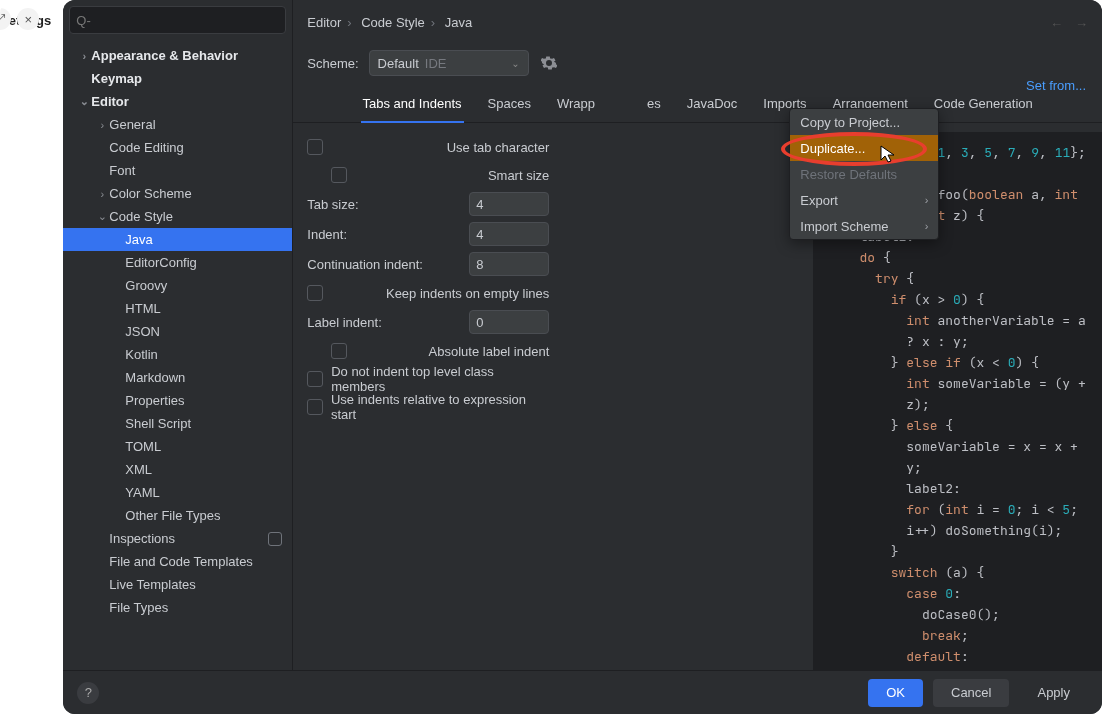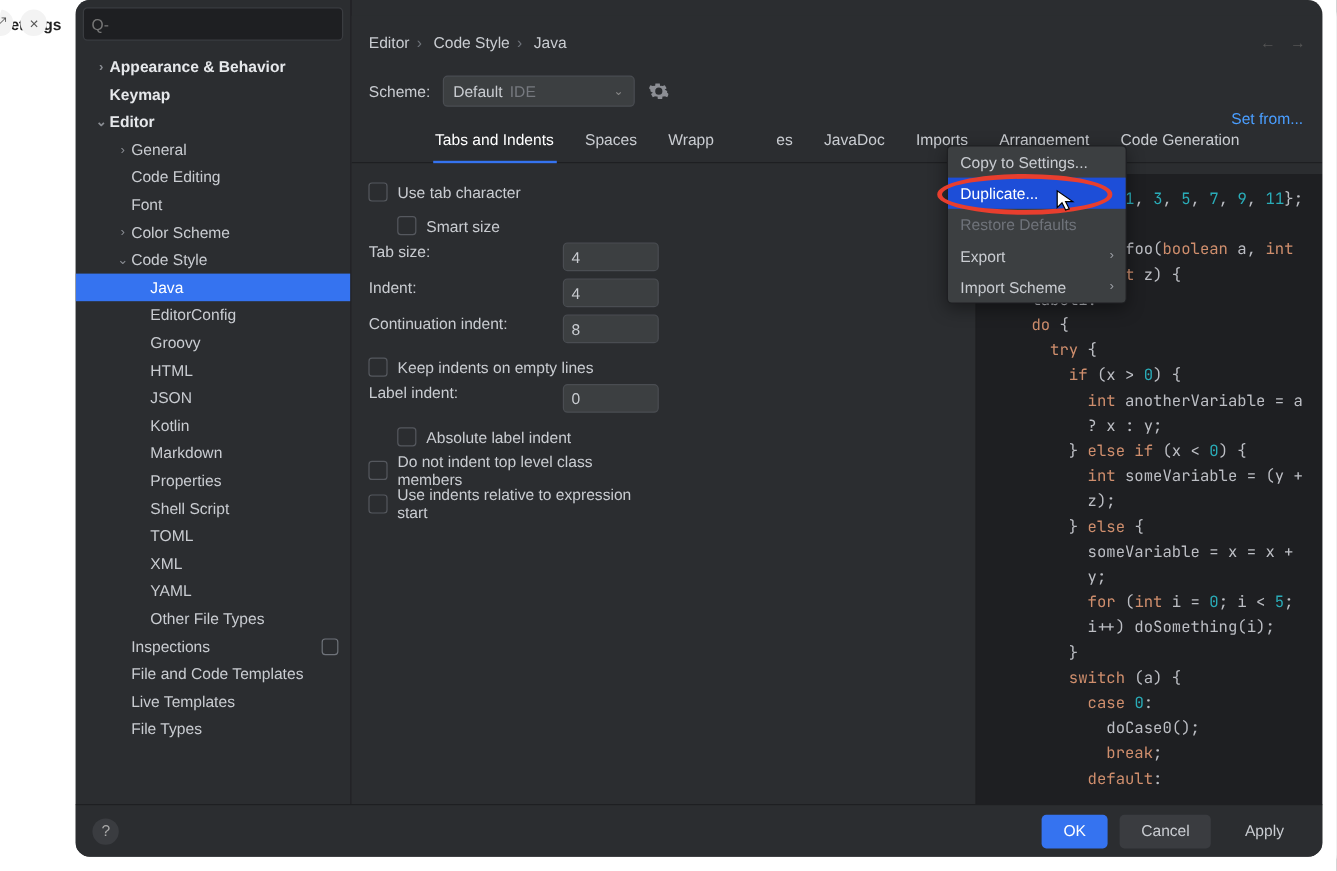--- a/index.html
+++ b/index.html
@@ -13,48 +13,48 @@
 .main { flex:1; display:flex; overflow:hidden;}
 .sidebar { width:230px; background:#2b2d30; border-right:1px solid #1e1f22; display:flex; flex-direction:column;}
 .search { margin:6px; height:28px; background:#1e1f22; border:1px solid #3a3c40; border-radius:4px; display:flex; align-items:center; padding:0 6px; color:#777;}
 .tree { flex:1; overflow:auto; padding-top:4px;}
 .tree-item { display:flex; align-items:center; height:23px; padding-left:8px; color:#c9ccd1; cursor:pointer; white-space:nowrap; position:relative;}
 .tree-item .chev { width:14px; text-align:center; color:#8a8d93; font-size:11px; display:inline-block;}
 .tree-item.bold { font-weight:600; color:#e6e8eb;}
 .tree-item.selected { background:#3573f0; color:#fff;}
 .tree-item .badge { position:absolute; right:10px; width:14px; height:14px; border:1px solid #6f737a; border-radius:3px; font-size:9px; display:flex; align-items:center; justify-content:center; color:#888;}
 .lvl1{padding-left:14px;} .lvl2{padding-left:32px;} .lvl3{padding-left:48px;}
-.content { flex:1; display:flex; flex-direction:column; background:#2b2d30; position:relative; overflow:hidden;margin-top:13px;}
+.content { flex:1; display:flex; flex-direction:column; background:#2b2d30; position:relative; overflow:hidden;}
 .crumbrow { height:44px; display:flex; align-items:center; padding:0 14px; color:#c9ccd1; justify-content:space-between;}
 .crumbs span.sep { margin:0 6px; color:#6f737a;}
 .navarrows { display:flex; gap:12px; color:#555;}
 .schemerow { display:flex; align-items:center; padding:0 14px; gap:10px; height:38px;}
 .schemerow label { color:#c9ccd1;}
 .scheme-select { background:#3c3f41; border:1px solid #4a4d52; border-radius:4px; height:26px; width:160px; display:flex; align-items:center; padding:0 8px; color:#c9ccd1; justify-content:space-between; cursor:pointer;}
 .scheme-select .ide { color:#76797f; margin-left:6px;}
 .gear { width:20px; height:20px; color:#9da0a6; display:flex; align-items:center; justify-content:center; cursor:pointer;}
 .setfrom { margin-left:auto; color:#4a9eff; cursor:pointer; position:absolute; right:16px; top:78px;}
 .tabs { display:flex; gap:22px; padding:8px 14px 0 14px; border-bottom:1px solid #1e1f22; color:#c9ccd1;justify-content:center;}
 .tab { padding:6px 2px 10px 2px; cursor:pointer; white-space:nowrap;}
 .tab.active { color:#fff; border-bottom:2px solid #3573f0; margin-bottom:-1px;}
 .formpane { padding:10px 14px; width:270px;}
-.row { display:flex; align-items:center; height:28px; color:#c9ccd1;}
+.row { display:flex; align-items:center; height:28px; color:#c9ccd1;justify-content:space-between;}
 .chk { width:16px; height:16px; border:1px solid #55585e; border-radius:3px; margin-right:8px; background:#2b2d30;}
 .num { width:80px; height:24px; background:#3c3f41; border:1px solid #4a4d52; border-radius:4px; color:#c9ccd1; padding:0 6px; display:flex; align-items:center;}
-.field-row { display:flex; align-items:flex-start; justify-content:space-between; height:30px; color:#c9ccd1;}
+.field-row { display:flex; align-items:center; justify-content:space-between; height:30px; color:#c9ccd1;}
 .codeprev { position:absolute; left:520px; right:0; top:132px; bottom:0; background:#1e1f22; border-left:1px solid #1e1f22; font-family:"JetBrains Mono","Menlo","Consolas",monospace; font-size:13px; color:#bcbec4; padding:10px 14px; overflow:auto; line-height:21px;}
 .kw{color:#cf8e6d;} .num-lit{color:#2aacb8;}
 .footer { height:44px; border-top:1px solid #1e1f22; background:#2b2d30; display:flex; align-items:center; padding:0 14px; gap:10px;}
 .footer .help { width:22px;height:22px;border-radius:50%;background:#3a3c40;color:#aaa;display:flex;align-items:center;justify-content:center;margin-right:auto;}
 .btn { height:28px; padding:0 18px; border-radius:4px; display:flex; align-items:center; cursor:pointer; color:#c9ccd1; background:transparent;}
 .btn.primary { background:#3573f0; color:#ffffff;}
 .btn.secondary { background:#3a3c40;}
 .dropdown { position:absolute; left:496px; top:108px; width:150px; background:#3c3f41; border:1px solid #1e1f22; border-radius:4px; box-shadow:0 4px 14px rgba(0,0,0,.4); z-index:20;}
 .dd-item { height:26px; display:flex; align-items:center; padding:0 10px; color:#c9ccd1; cursor:pointer; justify-content:space-between;}
-.dd-item.sel { background:#1d4ed8; color:#fff;}
+.dd-item.sel { background:#a16207; color:#fff;}
 .dd-item.dis { color:#6f737a;}
 .dd-item .sub { font-size:11px; color:#9da0a6;}
 .highlight-oval { position:absolute; left:488px; top:132px; width:146px; height:34px; border:4px solid #e83e2e; border-radius:50%/50%; z-index:25; pointer-events:none;}
 .cursor-svg { position:absolute; left:586px; top:144px; z-index:30; pointer-events:none;}
 .lowerpanes{display:flex;flex:1;overflow:hidden;}
 </style>
 </head>
 <body>
 
 <div class="outer">
@@ -269,33 +269,34 @@
 <div style="padding-left:2ch;"><span class="kw">public </span><span class="kw">void </span><span>foo(</span><span class="kw">boolean </span><span>a, </span><span class="kw">int </span><span>x, </span><span class="kw">int </span><span>y, </span><span class="kw">int </span><span>z) {</span></div>
 <div style="padding-left:4ch;"><span>label1:</span></div>
 <div style="padding-left:4ch;"><span class="kw">do </span><span>{</span></div>
 <div style="padding-left:6ch;"><span class="kw">try </span><span>{</span></div>
 <div style="padding-left:8ch;"><span class="kw">if </span><span>(x &gt; </span><span class="num-lit">0</span><span>) {</span></div>
 <div style="padding-left:10ch;"><span class="kw">int </span><span>anotherVariable = a ? x : y;</span></div>
 <div style="padding-left:8ch;"><span>} </span><span class="kw">else if </span><span>(x &lt; </span><span class="num-lit">0</span><span>) {</span></div>
 <div style="padding-left:10ch;"><span class="kw">int </span><span>someVariable = (y + z);</span></div>
 <div style="padding-left:8ch;"><span>} </span><span class="kw">else </span><span>{</span></div>
 <div style="padding-left:10ch;"><span>someVariable = x = x + y;</span></div>
+<div style="padding-left:10ch;"><span>label2:</span></div>
 <div style="padding-left:10ch;"><span class="kw">for </span><span>(</span><span class="kw">int </span><span>i = </span><span class="num-lit">0</span><span>; i &lt; </span><span class="num-lit">5</span><span>; i++) doSomething(i);</span></div>
 <div style="padding-left:8ch;"><span>}</span></div>
 <div style="padding-left:8ch;"><span class="kw">switch </span><span>(a) {</span></div>
 <div style="padding-left:10ch;"><span class="kw">case </span><span class="num-lit">0</span><span>:</span></div>
 <div style="padding-left:12ch;"><span>doCase0();</span></div>
 <div style="padding-left:12ch;"><span class="kw">break</span><span>;</span></div>
 <div style="padding-left:10ch;"><span class="kw">default</span><span>:</span></div>
 
         </div>
 
         <div class="dropdown" id="dropdown">
             <div class="dd-item">
-              <span>Copy to Settings...</span>
+              <span>Copy to Project...</span>
             </div>
             <div class="dd-item sel">
               <span>Duplicate...</span>
             </div>
             <div class="dd-item dis">
               <span>Restore Defaults</span>
             </div>
             <div class="dd-item">
               <span>Export</span>
               <span class="sub">›</span>

